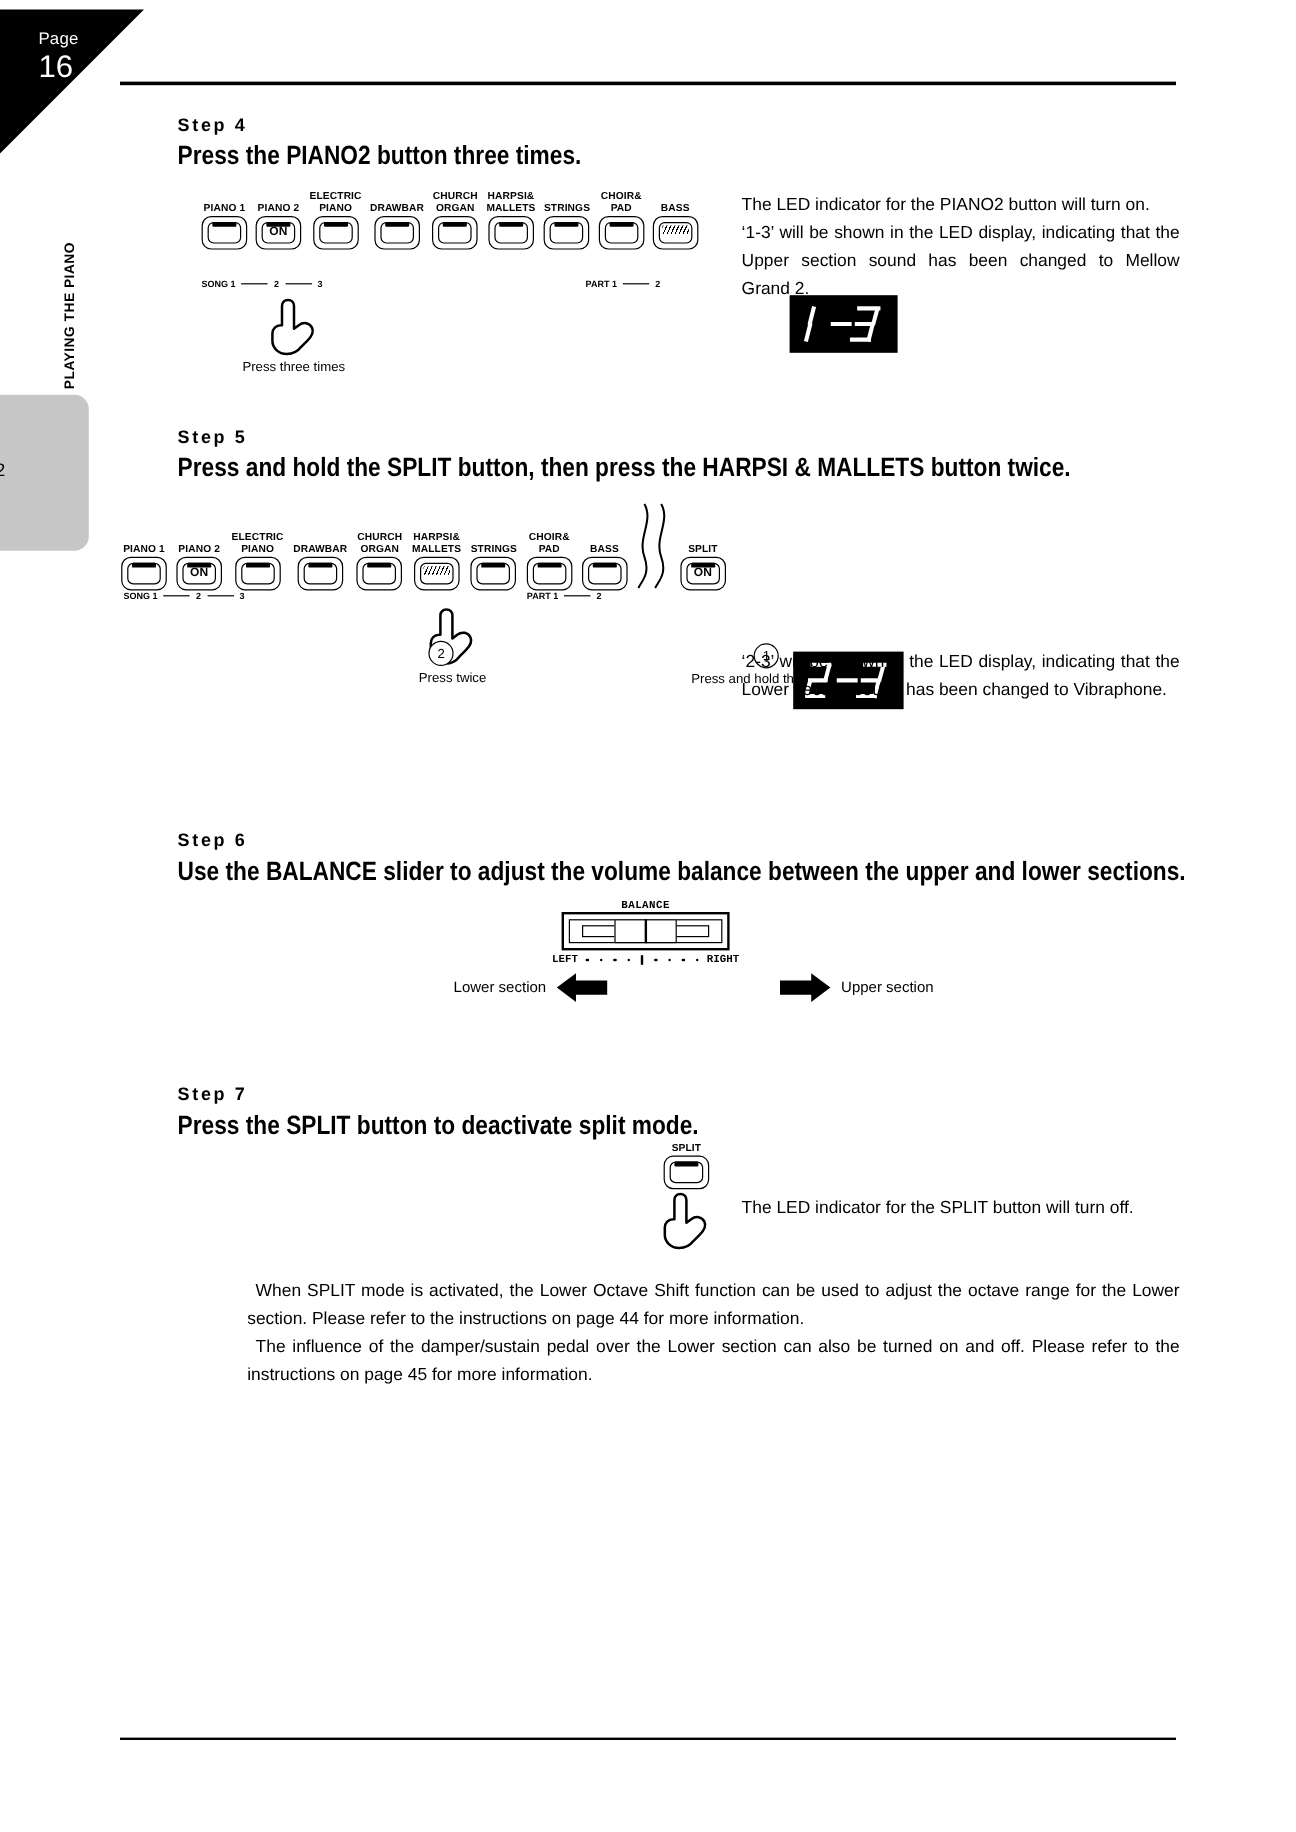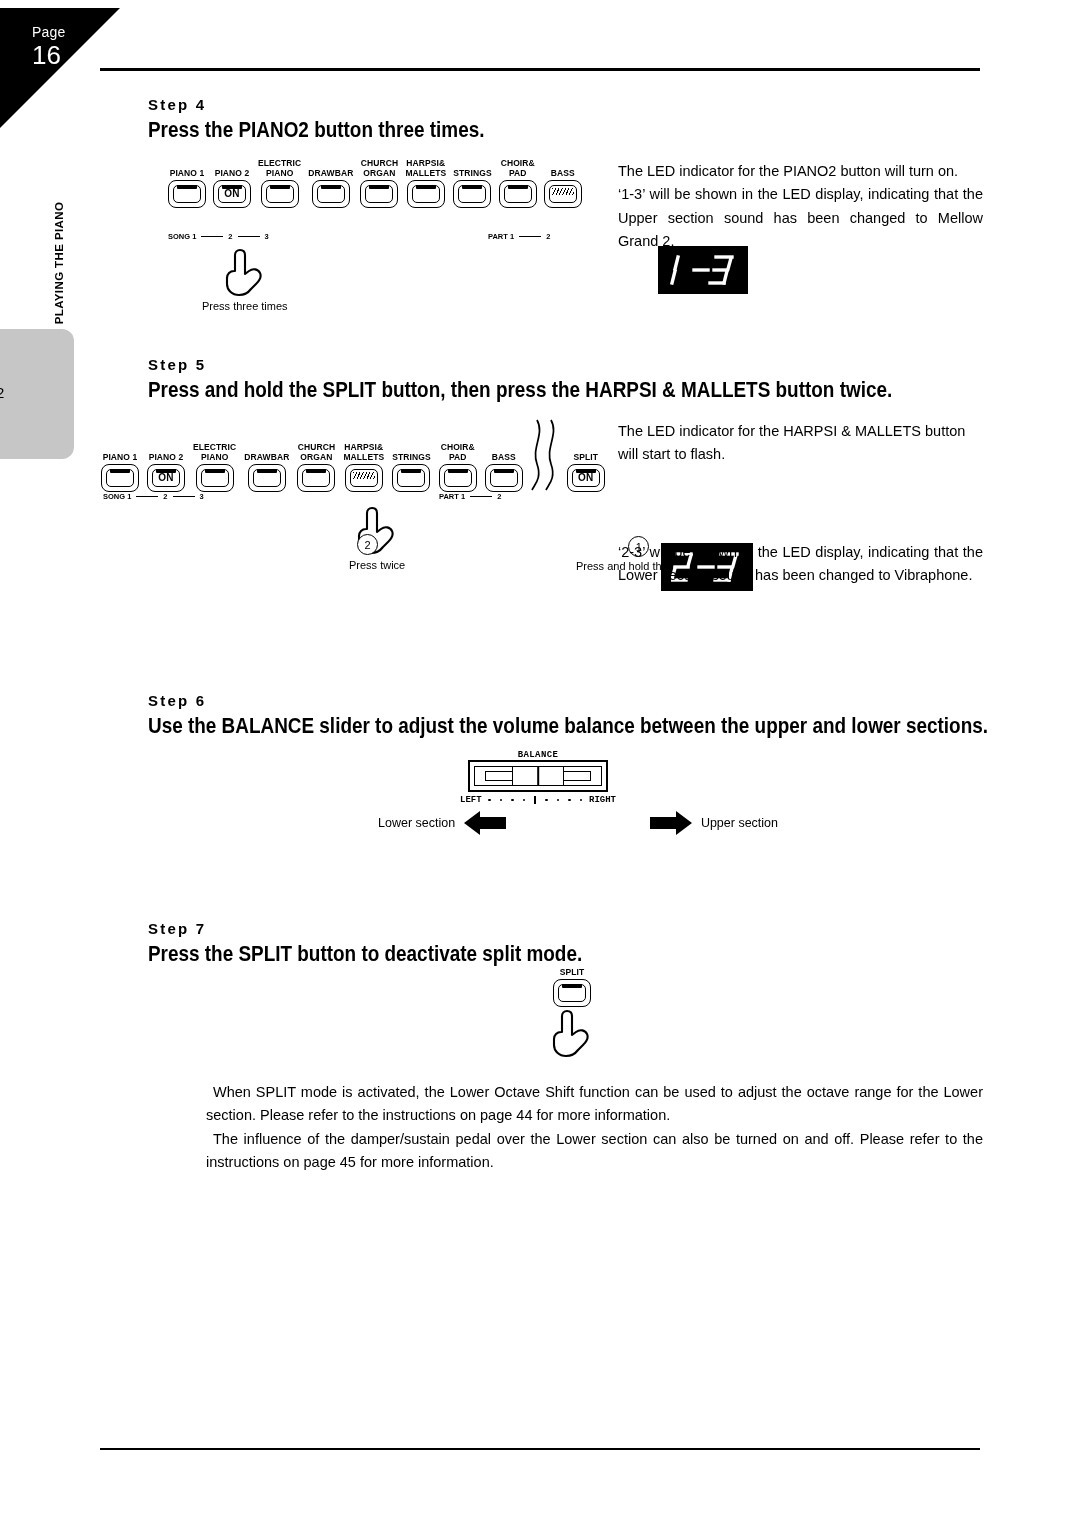--- a/index.html
+++ b/index.html
@@ -409,23 +409,20 @@
             <line x1="50" y1="4" x2="66" y2="4"></line>
             <line x1="65" y1="5" x2="62" y2="16"></line>
             <line x1="48" y1="17" x2="61" y2="17"></line>
             <line x1="61" y1="18" x2="58" y2="30"></line>
             <line x1="44" y1="30" x2="58" y2="30"></line>
           </g>
         </svg>
       </div>
     </div>
 
-    <div style="position:absolute;left:470px;top:64px;width:365px;">
-      <div class="body-text no-just">The LED indicator for the HARPSI &amp; MALLETS button will start to flash.</div>
-    </div>
     <div style="position:absolute;left:470px;top:185px;width:365px;">
       <div class="body-text">‘2-3’ will be shown in the LED display, indicating that the Lower section sound has been changed to Vibraphone.</div>
     </div>
   </div>
 
   <div class="step-block" style="height:180px;margin-top:46px;">
     <div class="step-label">Step 6</div>
     <div class="step-title">Use the BALANCE slider to adjust the volume balance between the upper and lower sections.</div>
 
     <div style="position:absolute;left:312px;top:58px;display:flex;flex-direction:column;align-items:center;font-family:Liberation Mono, monospace;">
@@ -459,36 +456,37 @@
         <path d="M1 13 L17 1 L17 7 L43 7 L43 19 L17 19 L17 25 Z" fill="#000"></path>
       </svg>
       <span style="flex:1"></span>
       <svg width="44" height="26" viewBox="0 0 44 26" style="margin:0 8px 0 4px;">
         <path d="M43 13 L27 1 L27 7 L1 7 L1 19 L27 19 L27 25 Z" fill="#000"></path>
       </svg>
       <span class="arrow-lbl">Upper section</span>
     </div>
   </div>
 
-  <div class="step-block" style="height:135px;margin-top:48px;">
+  <div class="step-block" style="height:135px;margin-top:32px;">
     <div class="step-label">Step 7</div>
     <div class="step-title">Press the SPLIT button to deactivate split mode.</div>
 
     <div style="position:absolute;left:402px;top:48px;display:flex;flex-direction:column;align-items:center;">
       <div class="btn-cap" style="height:auto;">SPLIT</div>
       <div class="btn-outer">
           <div class="btn-inner">
             <span class="led"></span>
           </div>
         </div>
       <svg class="hand" viewBox="0 0 44 50" style="margin-top:2px;">
         <path d="M17 2 C20 2 22 4 22 7 L22 26 L26 23 C30 20 35 21 37 25 C39 29 36 33 33 36 L28 41 C25 45 21 47 16 47 C9 47 4 42 4 36 L4 30 C4 26 7 23 11 23 L12 23 L12 7 C12 4 14 2 17 2 Z" fill="#fff" stroke="#000" stroke-width="2.1" stroke-linejoin="round"></path>
       </svg>
     </div>
 
+    <div class="body-text no-just" style="position:absolute;left:470px;top:92px;width:380px;">The LED indicator for the SPLIT button will turn off.</div>
   </div>
 
   <div style="margin-top:26px;padding-left:58px;">
     <div class="body-text" style="text-indent:7px;">When SPLIT mode is activated, the Lower Octave Shift function can be used to adjust the octave range for the Lower section. Please refer to the instructions on page 44 for more information.</div>
     <div class="body-text" style="text-indent:7px;">The influence of the damper/sustain pedal over the Lower section can also be turned on and off. Please refer to the instructions on page 45 for more information.</div>
   </div>
 
 </div>
 
 </body></html>

